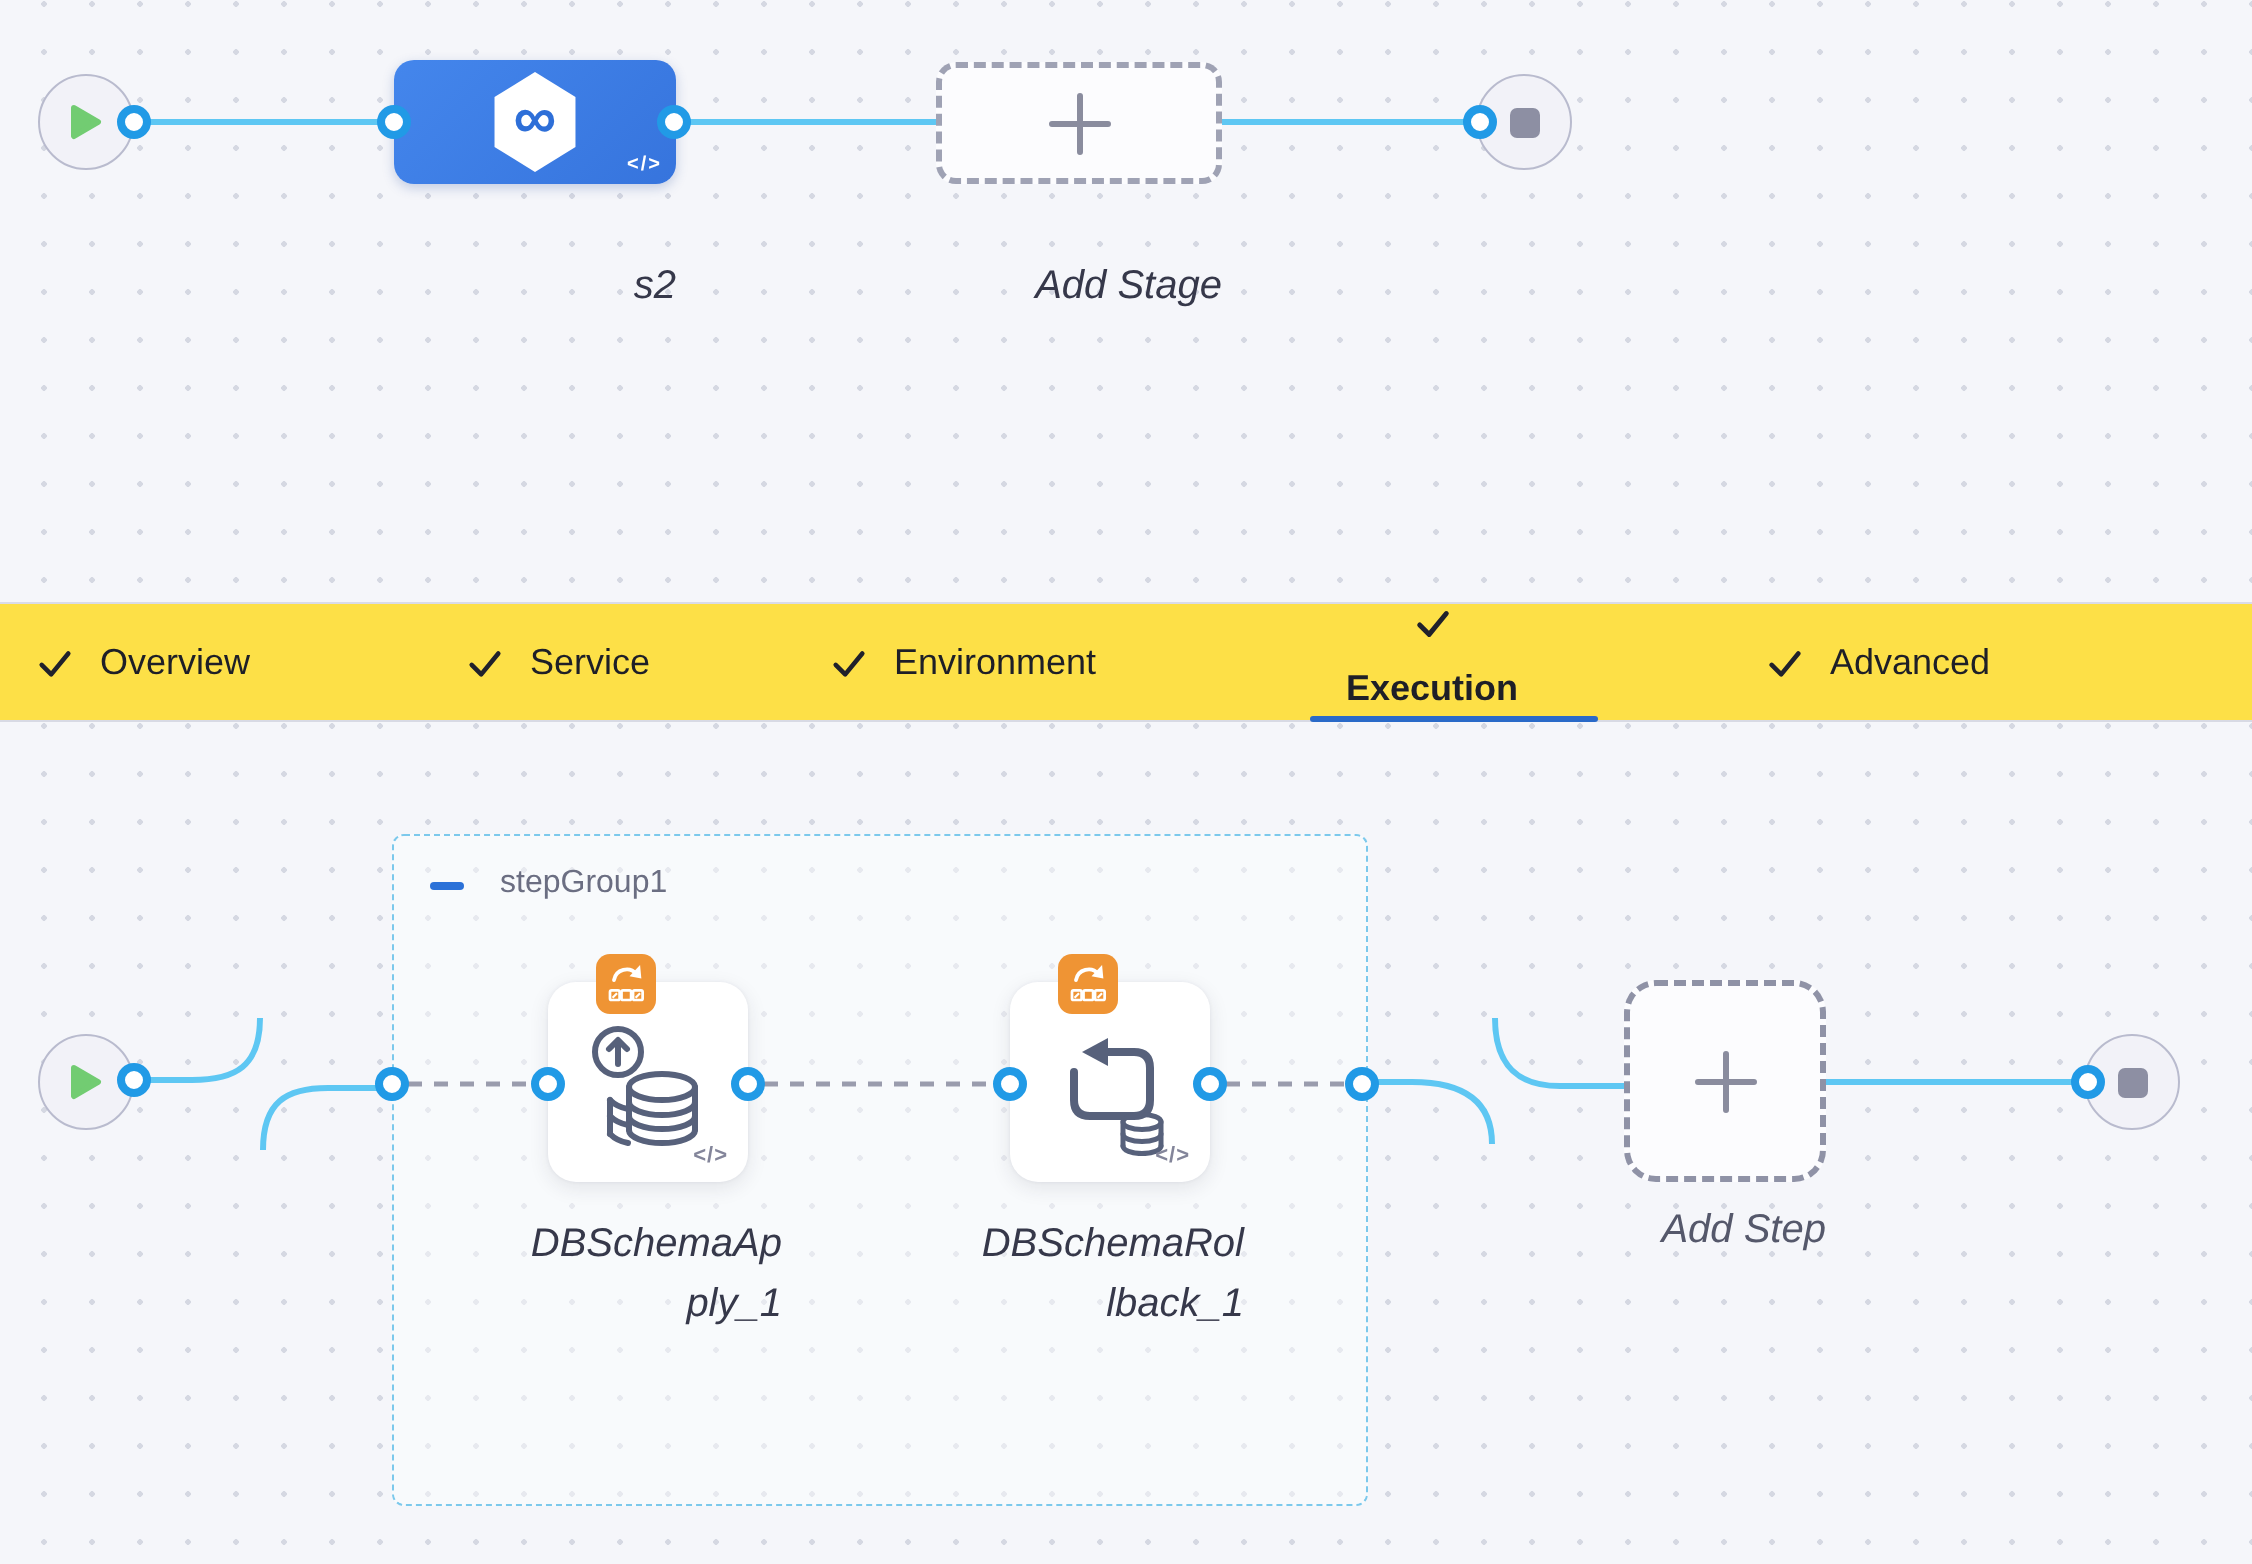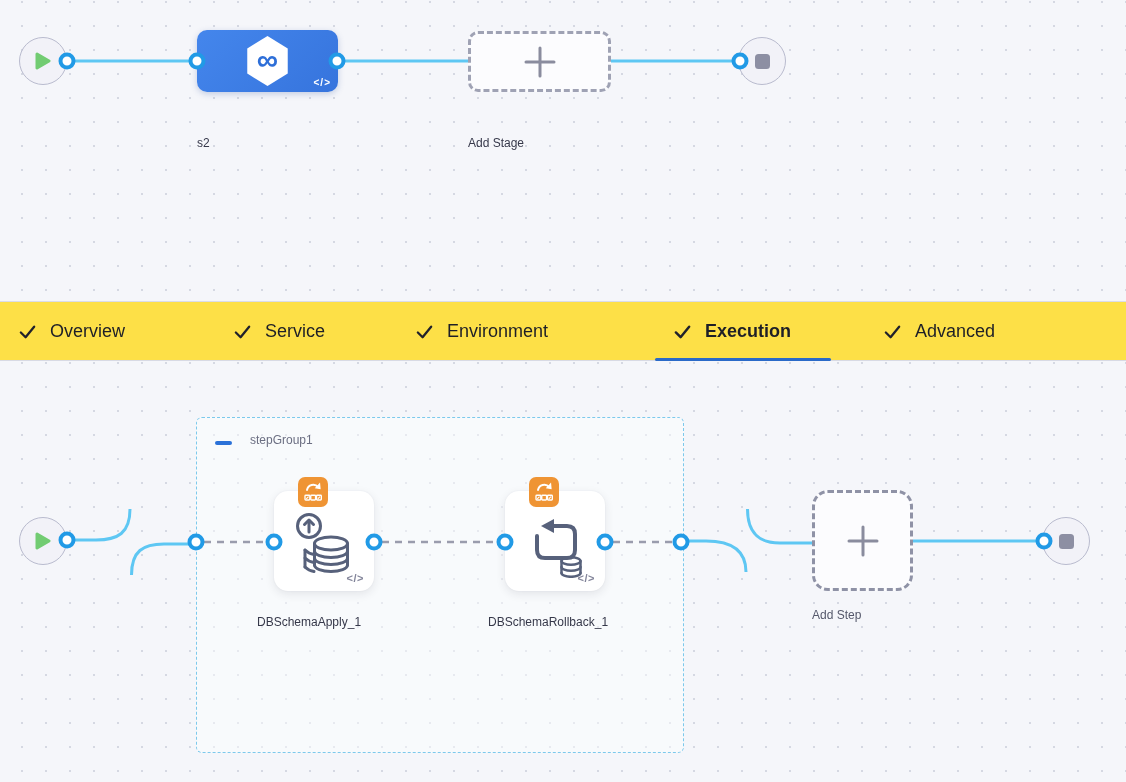--- a/index.html
+++ b/index.html
@@ -21,21 +21,21 @@
   #tabbar{
     position:absolute;top:301px;left:0;width:1126px;height:60px;
     background:#fde047;border-top:1px solid #dadce8;border-bottom:1px solid #d8dae4;
     box-sizing:border-box;z-index:5;
   }
   .tab{
     position:absolute;top:0;height:100%;display:flex;align-items:center;
     gap:13px;padding:0 26px 0 18px;font-size:18px;color:#1e1f27;cursor:pointer;
   }
   .tab .chk{display:flex;align-items:center;}
-  .tab.active{font-weight:700;}
+  .tab.active{font-weight:700;flex-direction:column;}
   .tab.active::after{
     content:"";position:absolute;left:0;right:0;bottom:-1px;height:3px;
     background:#2a6ac8;border-radius:2px;
   }
 
   
   #lines{position:absolute;left:0;top:0;z-index:2;pointer-events:none;}
   .flow{stroke:#5ec7f3;stroke-width:3;fill:none;}
   .dash{stroke:#9a9cad;stroke-width:2.5;fill:none;stroke-dasharray:7 6;}
 
@@ -70,22 +70,22 @@
   }
   .dashed-add{
     position:absolute;box-sizing:border-box;background:#fcfcfe;
     border:3px dashed #9fa2b4;display:flex;align-items:center;justify-content:center;
     z-index:3;cursor:pointer;
   }
   #add-stage{left:468px;top:31px;width:143px;height:61px;border-radius:10px;}
   #add-step{left:812px;top:490px;width:101px;height:101px;border-radius:16px;border-color:#8f92a6;}
 
   .node-label{
-    position:absolute;text-align:left;font-size:12px;color:#36384a;
-    line-height:30px;z-index:3;
+    position:absolute;text-align:right;font-size:20px;color:#36384a;
+    line-height:30px;z-index:3;font-style:italic;
   }
   .step-card{
     position:absolute;top:491px;width:100px;height:100px;background:#ffffff;
     border-radius:14px;z-index:3;cursor:pointer;
     box-shadow:0 3px 10px rgba(40,41,61,0.10),0 0 2px rgba(40,41,61,0.06);
   }
   .code-badge-gray{
     position:absolute;right:10px;bottom:7px;font-size:11px;font-weight:700;
     color:#83859a;letter-spacing:0.5px;
   }
@@ -100,21 +100,21 @@
   #step-group{
     position:absolute;left:196px;top:417px;width:488px;height:336px;
     border:1.5px dashed #7cc9ec;border-radius:6px;box-sizing:border-box;
     background:rgba(253,254,255,0.45);z-index:1;
   }
   #sg-collapse{
     position:absolute;left:18px;top:23px;width:17px;height:4px;
     background:#2b71d8;border-radius:2px;cursor:pointer;
   }
   #sg-label{
-    position:absolute;left:53px;top:15px;font-size:12px;color:#6b6e82;
+    position:absolute;left:53px;top:15px;font-size:16px;color:#6b6e82;
   }
 </style>
 </head>
 <body>
 
 <div id="app">
 
   <div id="stage-canvas" class="canvas"></div>
 
   <div id="exec-canvas" class="canvas"></div>

